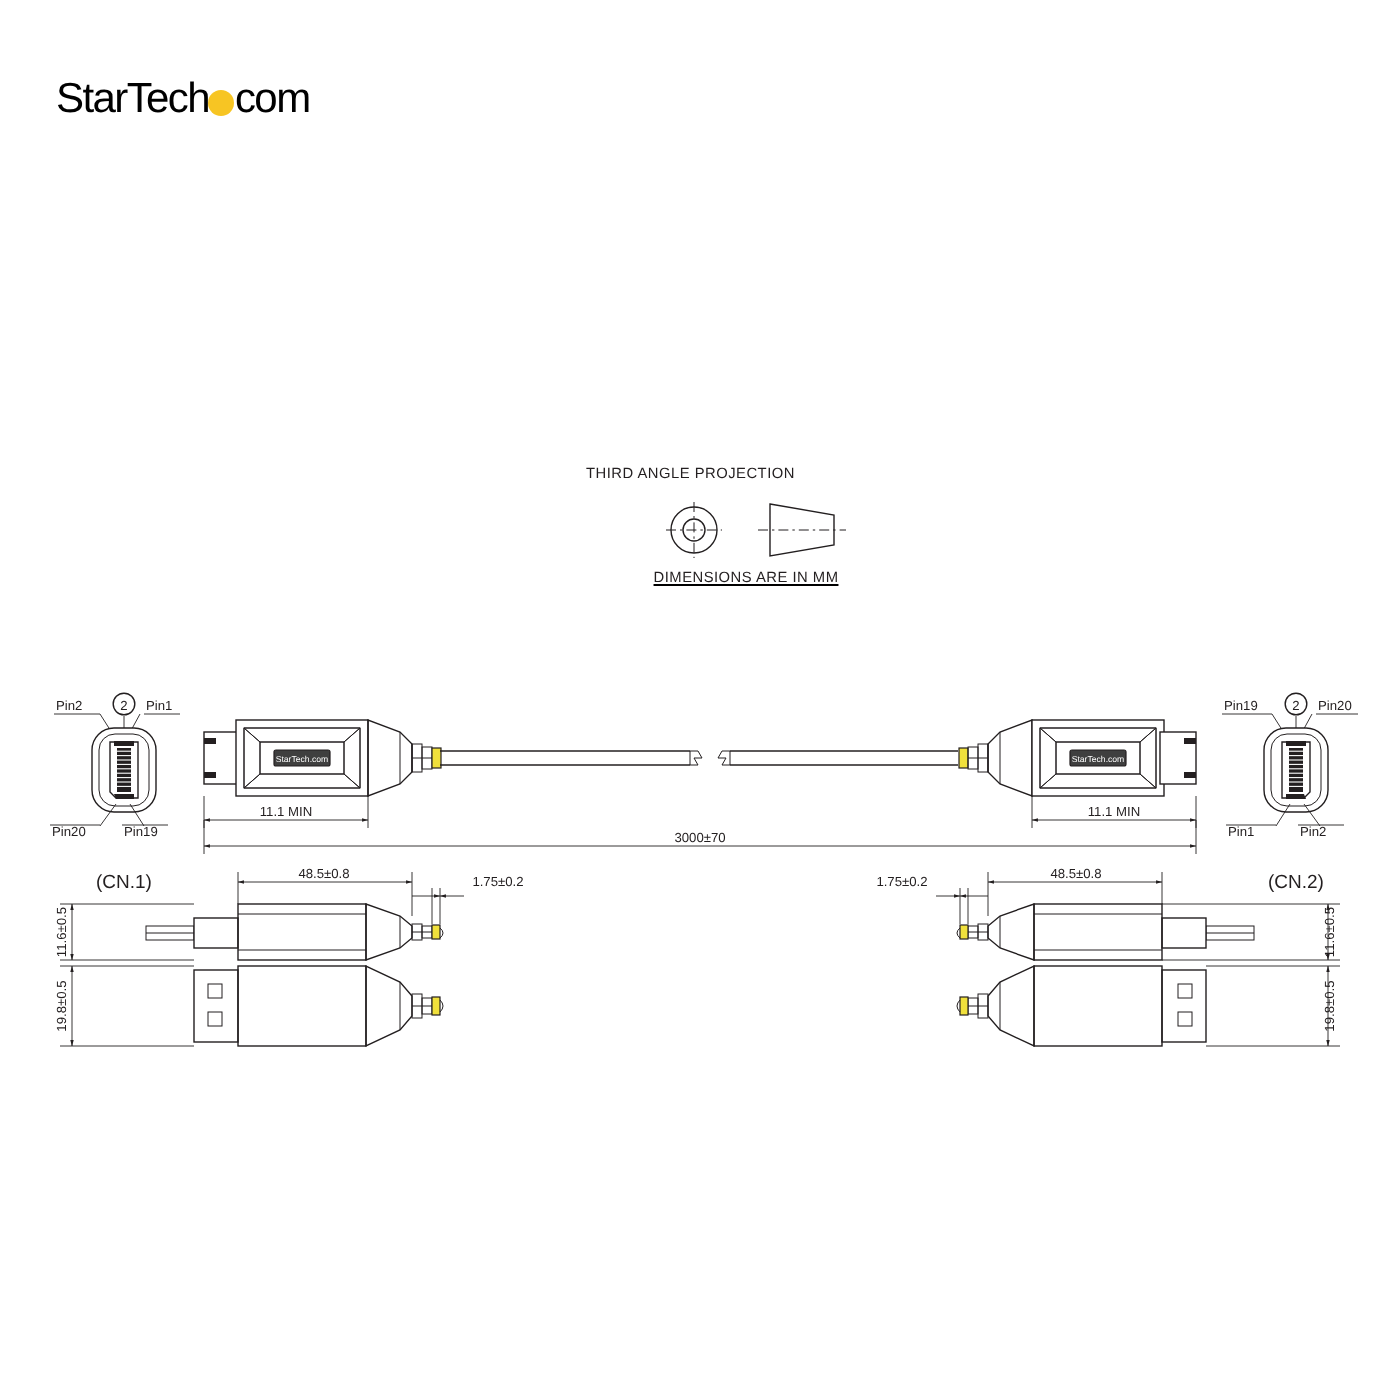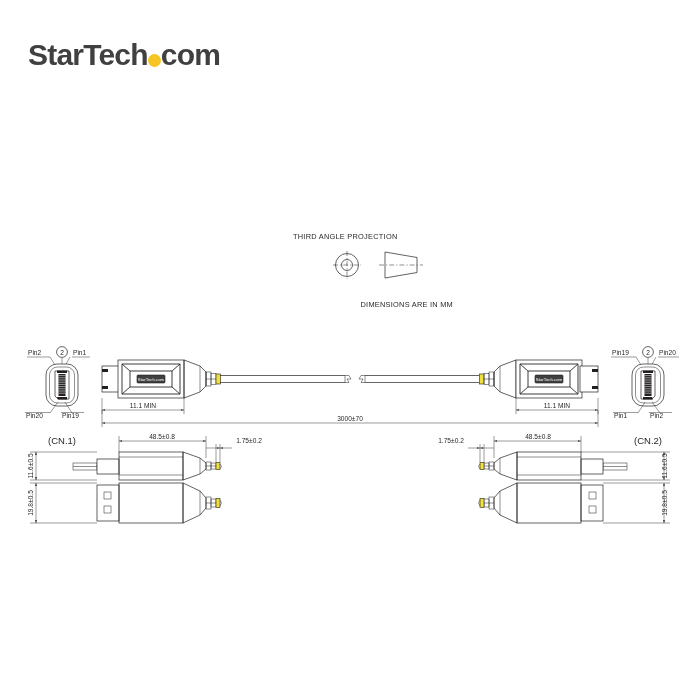--- a/index.html
+++ b/index.html
@@ -13,23 +13,23 @@
     height: 700px;
     background: #ffffff;
     font-family: "Liberation Sans", sans-serif;
     overflow: hidden;
   }
   
   #logo {
     position: absolute;
     left: 28px;
     top: 38px;
-    font-size: 30px;
-    font-weight: bold;
-    color: #404040;
+    font-size: 21px;
+    font-weight: normal;
+    color: #000000;
     letter-spacing: -0.8px;
     white-space: nowrap;
   }
   #logo .dot {
     display: inline-block;
     width: 13px;
     height: 13px;
     border-radius: 50%;
     background: #f7c523;
     vertical-align: baseline;
@@ -52,23 +52,24 @@
     white-space: nowrap;
   }
   #projection-symbols {
     margin-top: 7px;
     height: 34px;
     position: relative;
   }
   #dims-note {
     position: absolute;
     left: 293px;
-    top: 300px;
+    top: 284px;
     width: 160px;
-    text-align: right;
+    text-align: center;
+    text-decoration: underline;
   }
   
   .draw {
     position: absolute;
     left: 0;
     top: 0;
   }
   .lbl-sm {
     font-family: "Liberation Sans", sans-serif;
     font-size: 6.6px;

